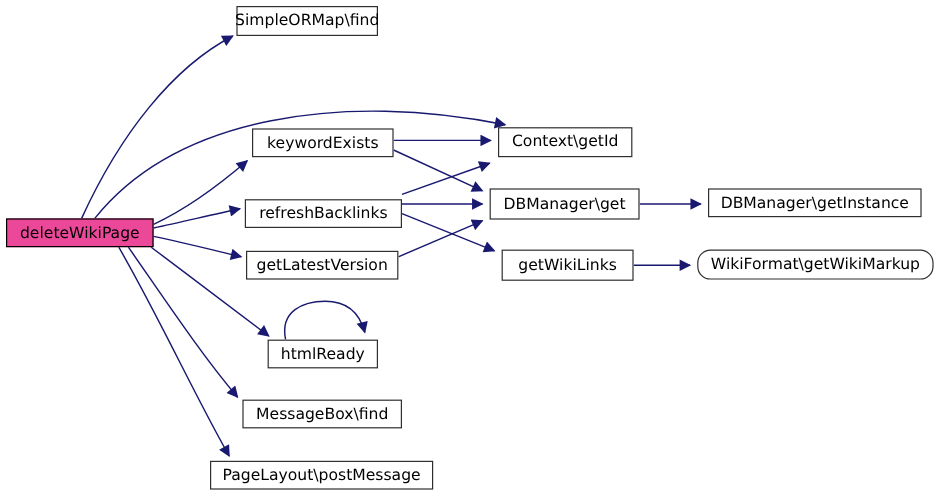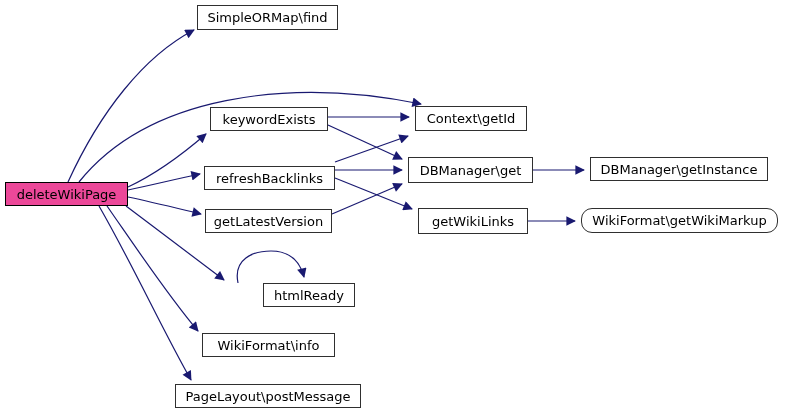--- a/index.html
+++ b/index.html
@@ -34,25 +34,25 @@
     justify-content: center;
     white-space: nowrap;
     cursor: pointer;
   }
   .node.highlight {
     background: #ec4899;
     border-color: #000000;
   }
   
   #n-deleteWikiPage        { left:5px;   top:182px; width:123px; height:24px; }
-  #n-SimpleORMap_find      { left:197px; top:5px;   width:141px; height:25px; }
+  #n-SimpleORMap_find      { left:197px; top:5px;   width:118px; height:25px; }
   #n-keywordExists         { left:210px; top:107px; width:118px; height:24px; }
   #n-refreshBacklinks      { left:204px; top:166px; width:131px; height:24px; }
   #n-getLatestVersion      { left:205px; top:209px; width:127px; height:24px; }
-  #n-htmlReady             { left:223px; top:283px; width:92px;  height:24px;margin-left:40px; }
+  #n-htmlReady             { left:223px; top:283px; width:92px;  height:24px; }
   #n-MessageBox_info       { left:202px; top:333px; width:133px; height:24px; }
   #n-PageLayout_postMessage{ left:175px; top:384px; width:186px; height:24px; }
   #n-Context_getId         { left:415px; top:106px; width:112px; height:25px; }
   #n-DBManager_get         { left:408px; top:157px; width:125px; height:26px; }
   #n-getWikiLinks          { left:418px; top:208px; width:110px; height:26px; }
   #n-DBManager_getInstance { left:590px; top:157px; width:178px; height:24px; }
   #n-WikiFormat_getWikiMarkup { left:581px; top:208px; width:197px; height:25px;border-radius:11px; }
 </style>
 </head>
 <body>
@@ -85,21 +85,21 @@
         <path d="M528,221 L575,221" fill="none" stroke="#191970" stroke-width="1.2" marker-end="url(#arrowhead)"></path>
       </g>
   </svg>
 
   <div class="node highlight" id="n-deleteWikiPage">deleteWikiPage</div>
   <div class="node" id="n-SimpleORMap_find">SimpleORMap\find</div>
   <div class="node" id="n-keywordExists">keywordExists</div>
   <div class="node" id="n-refreshBacklinks">refreshBacklinks</div>
   <div class="node" id="n-getLatestVersion">getLatestVersion</div>
   <div class="node" id="n-htmlReady">htmlReady</div>
-  <div class="node" id="n-MessageBox_info">WikiFormat\info</div>
+  <div class="node" id="n-MessageBox_info">MessageBox\find</div>
   <div class="node" id="n-PageLayout_postMessage">PageLayout\postMessage</div>
   <div class="node" id="n-Context_getId">Context\getId</div>
   <div class="node" id="n-DBManager_get">DBManager\get</div>
   <div class="node" id="n-getWikiLinks">getWikiLinks</div>
   <div class="node" id="n-DBManager_getInstance">DBManager\getInstance</div>
   <div class="node" id="n-WikiFormat_getWikiMarkup">WikiFormat\getWikiMarkup</div>
 
 </div>
 
 </body></html>

